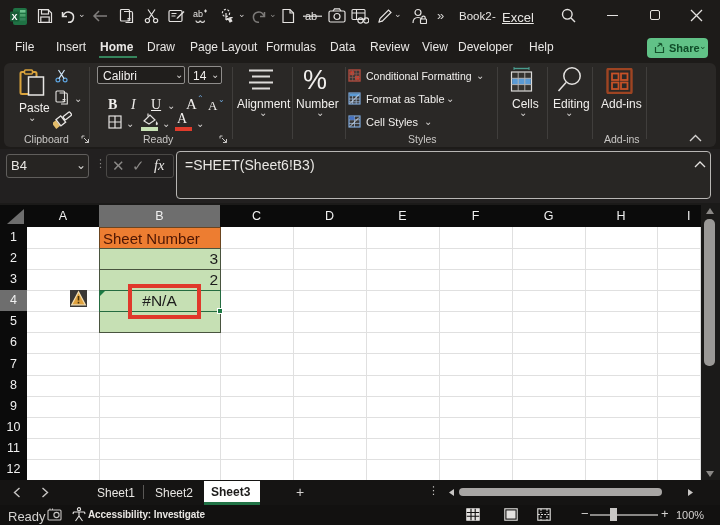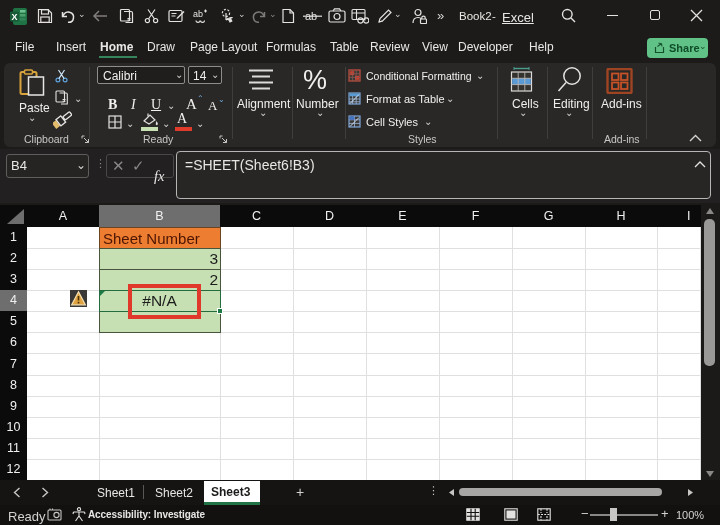--- a/index.html
+++ b/index.html
@@ -116,21 +116,21 @@
 <div class="abs" style="left:650px;top:10px;width:10px;height:10px;border:1.4px solid #e4e2e0;border-radius:2px;"></div>
 <svg class="ticon" style="left:690px;top:9px;" width="13" height="13" viewBox="0 0 13 13" stroke="#e4e2e0" stroke-width="1.3">
 <path d="M1 1 L12 12 M12 1 L1 12"></path>
 </svg>
 <span class="mtab" style="left:15px;">File</span>
 <span class="mtab" style="left:56px;">Insert</span>
 <span class="mtab" style="left:100px;font-weight:bold;">Home</span>
 <span class="mtab" style="left:147px;">Draw</span>
 <span class="mtab" style="left:190px;">Page Layout</span>
 <span class="mtab" style="left:266px;">Formulas</span>
-<span class="mtab" style="left:330px;">Table</span>
+<span class="mtab" style="left:330px;">Data</span>
 <span class="mtab" style="left:370px;">Review</span>
 <span class="mtab" style="left:422px;">View</span>
 <span class="mtab" style="left:458px;text-align:right;">Developer</span>
 <span class="mtab" style="left:529px;">Help</span>
 <div class="abs" style="left:99px;top:56px;width:38px;height:2px;background:#35845c;"></div>
 <div class="abs" style="left:647px;top:38px;width:61px;height:20px;background:#61c287;border-radius:4px;"></div>
 <svg class="ticon" style="left:654px;top:42px;" width="12" height="12" viewBox="0 0 12 12" fill="none" stroke="#14522c" stroke-width="1.2">
 <path d="M1.5 5 V10.5 H9.5 V5"></path>
 <path d="M3.5 4.5 L7.5 1.5 M7.5 1.5 L8 4.5 M7.5 1.5 L4.5 1.2" stroke-width="1.1"></path>
 </svg>
@@ -271,21 +271,21 @@
 <path d="M1 7 L6.5 1.5 L12 7"></path>
 </svg>
 <div class="abs" style="left:0;top:149px;width:720px;height:54px;background:#222020;"></div>
 <div class="abs" style="left:6px;top:154px;width:83px;height:24px;background:#262422;border:1px solid #605e5c;border-radius:3px;"></div>
 <span class="ttxt" style="left:11px;top:158px;font-size:13px;">B4</span>
 <span class="chev" style="left:76px;top:158px;color:#d4d2d0;font-size:12px;">⌄</span>
 <span class="ttxt" style="left:95px;top:157px;font-size:11px;color:#8a8886;letter-spacing:0;">⋮</span>
 <div class="abs" style="left:106px;top:154px;width:68px;height:24px;border:1px solid #4a4846;border-radius:3px;"></div>
 <span class="ttxt" style="left:112px;top:157px;font-size:15px;color:#8a8886;">✕</span>
 <span class="ttxt" style="left:132px;top:157px;font-size:15px;color:#8a8886;">✓</span>
-<span class="ttxt" style="left:154px;top:168px;font-size:14.5px;color:#e8e6e4;font-style:italic;font-family:'Liberation Serif',serif;"><i>f</i>x</span>
+<span class="ttxt" style="left:154px;top:157px;font-size:14.5px;color:#e8e6e4;font-style:italic;font-family:'Liberation Serif',serif;"><i>f</i>x</span>
 <div class="abs" style="left:176px;top:151px;width:535px;height:48px;background:#282624;border:1px solid #b8b6b4;border-radius:4px;"></div>
 <span class="ttxt" style="left:185px;top:157px;font-size:14px;">=SHEET(Sheet6!B3)</span>
 <svg class="ticon" style="left:694px;top:161px;" width="12" height="7" viewBox="0 0 12 7" fill="none" stroke="#e4e2e0" stroke-width="1.3">
 <path d="M1 6 L6 1 L11 6"></path>
 </svg>
 <div class="abs" style="left:0;top:203px;width:720px;height:277px;background:#1b1a19;"></div>
 <div class="abs" style="left:27px;top:227px;width:674px;height:253px;background:#ffffff;"></div>
 <svg class="ticon" style="left:0px;top:205px;" width="27" height="22" viewBox="0 0 27 22">
     <rect width="27" height="22" fill="#0b0b0b"></rect>
     <path d="M24 4 L24 19 L7 19 Z" fill="#6e6e6e"></path>

